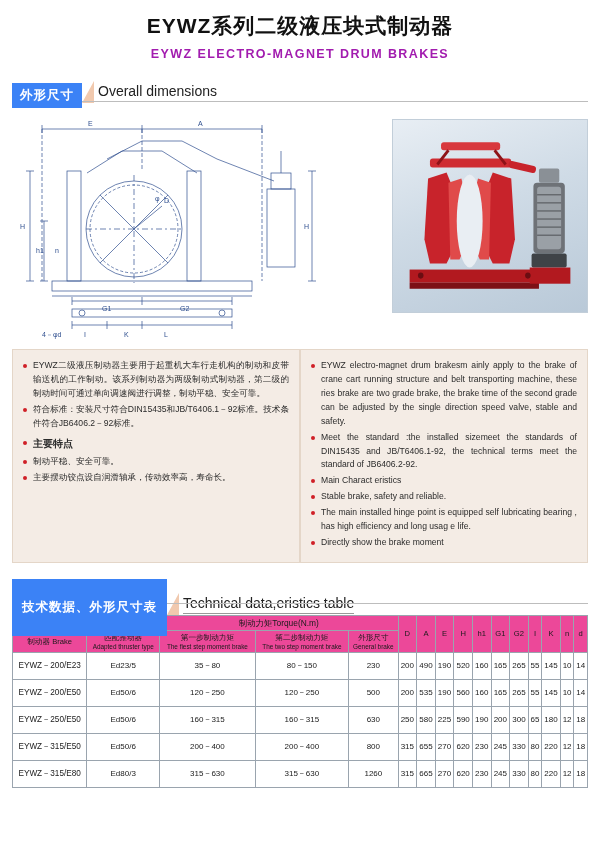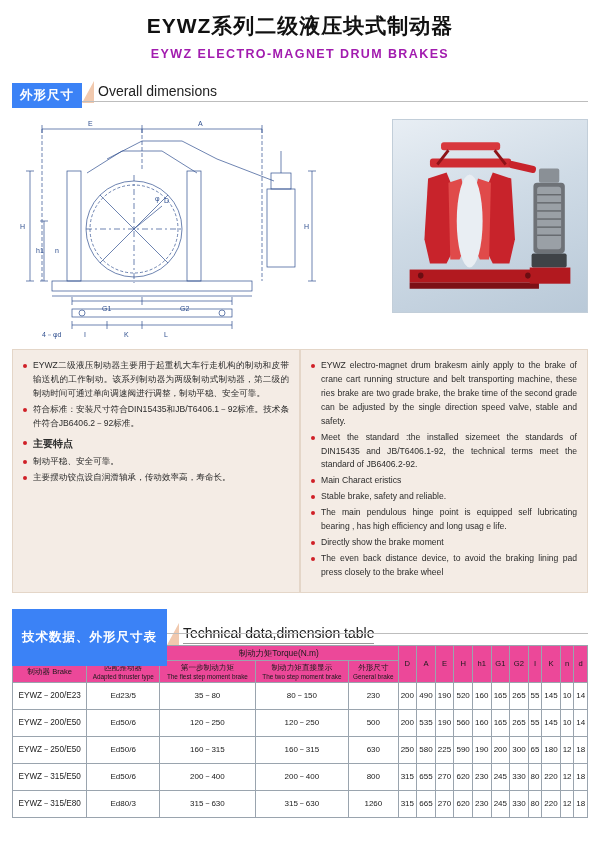--- a/index.html
+++ b/index.html
@@ -296,29 +296,28 @@
     <div class="bullet">符合标准：安装尺寸符合DIN15435和JB/T6406.1－92标准。技术条件符合JB6406.2－92标准。</div>
     <div class="sub-head">主要特点</div>
     <div class="bullet">制动平稳、安全可靠。</div>
     <div class="bullet">主要摆动铰点设自润滑轴承，传动效率高，寿命长。</div>
   </div>
   <div class="txt-box en">
     <div class="bullet">EYWZ electro-magnet drum brakesm ainly apply to the brake of crane cart running structure and belt transporting machine, these ries brake are two grade brake, the brake time of the second grade can be adjusted by the single direction speed valve, stable and safety.</div>
     <div class="bullet">Meet the standard :the installed sizemeet the standards of DIN15435 and JB/T6406.1-92, the technical terms meet the standard of JB6406.2-92.</div>
     <div class="bullet">Main Charact eristics</div>
     <div class="bullet">Stable brake, safety and reliable.</div>
-    <div class="bullet">The main pendulous hinge point is equipped self lubricating bearing , has high efficiency and long usag e life.</div>
+    <div class="bullet">The main installed hinge point is equipped self lubricating bearing , has high efficiency and long usag e life.</div>
     <div class="bullet">Directly show the brake moment</div>
-    <div class="bullet">The even back distance device, to avoid the braking lining pad press closely to the brake wheel</div>
   </div>
 </div>
 
 <div class="sec-header">
   <div class="sec-rule"></div>
-  <span class="sec-tag wide">技术数据、外形尺寸表</span><span class="sec-slash"></span><span class="sec-en">Technical data,dimension table</span>
+  <span class="sec-tag wide">技术数据、外形尺寸表</span><span class="sec-slash"></span><span class="sec-en">Technical data,eristics table</span>
 </div>
 
 <div class="tbl-wrap">
   <table>
     <thead>
       <tr>
         <th colspan="2" class="big">型号  Type</th>
         <th colspan="3" class="big">制动力矩Torque(N.m)</th>
         <th rowspan="2">D</th>
         <th rowspan="2">A</th>
@@ -336,21 +335,21 @@
         <th>制动器  Brake</th>
         <th>
           <span>匹配推动器</span>
           <span class="hdr-sub">Adapted thruster type</span>
         </th>
         <th>
           <span>第一步制动力矩</span>
           <span class="hdr-sub">The fiest step moment brake</span>
         </th>
         <th>
-          <span>制动力矩直接显示</span>
+          <span>第二步制动力矩</span>
           <span class="hdr-sub">The two step moment brake</span>
         </th>
         <th>
           <span>外形尺寸</span>
           <span class="hdr-sub">General brake</span>
         </th>
       </tr>
     </thead>
     <tbody>
       <tr>

